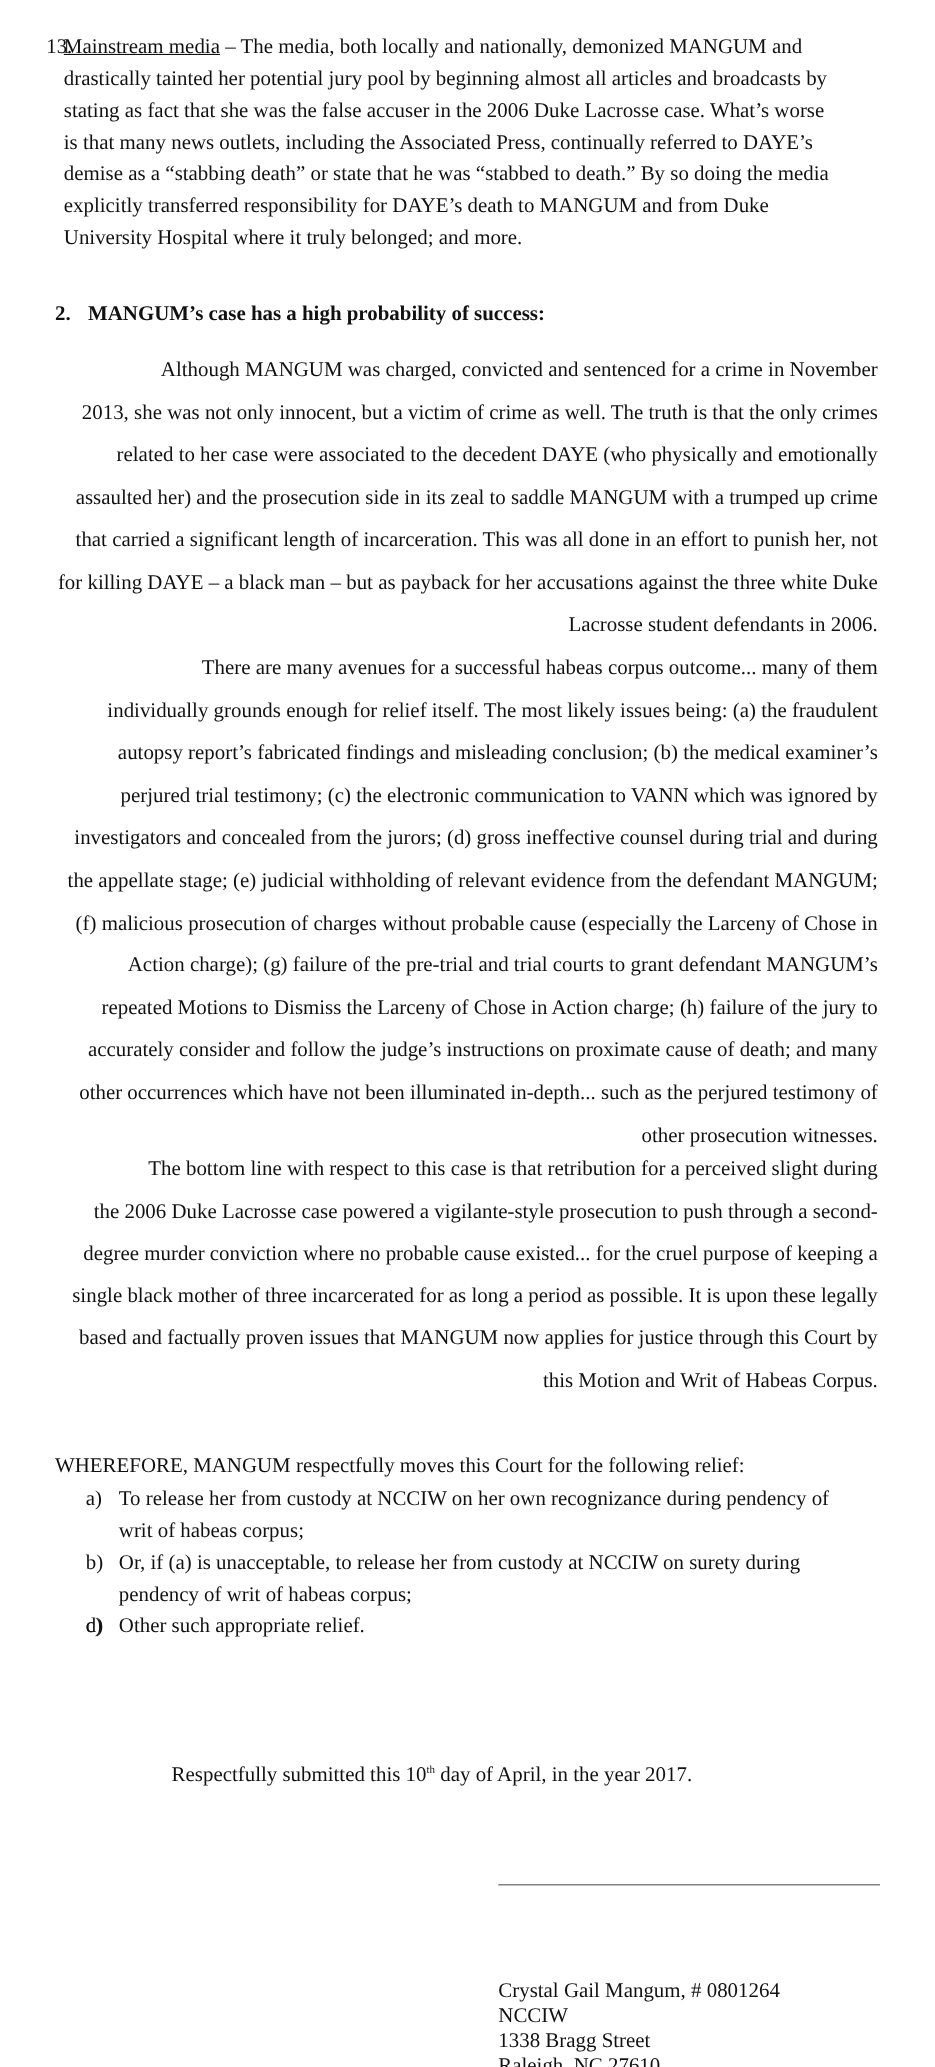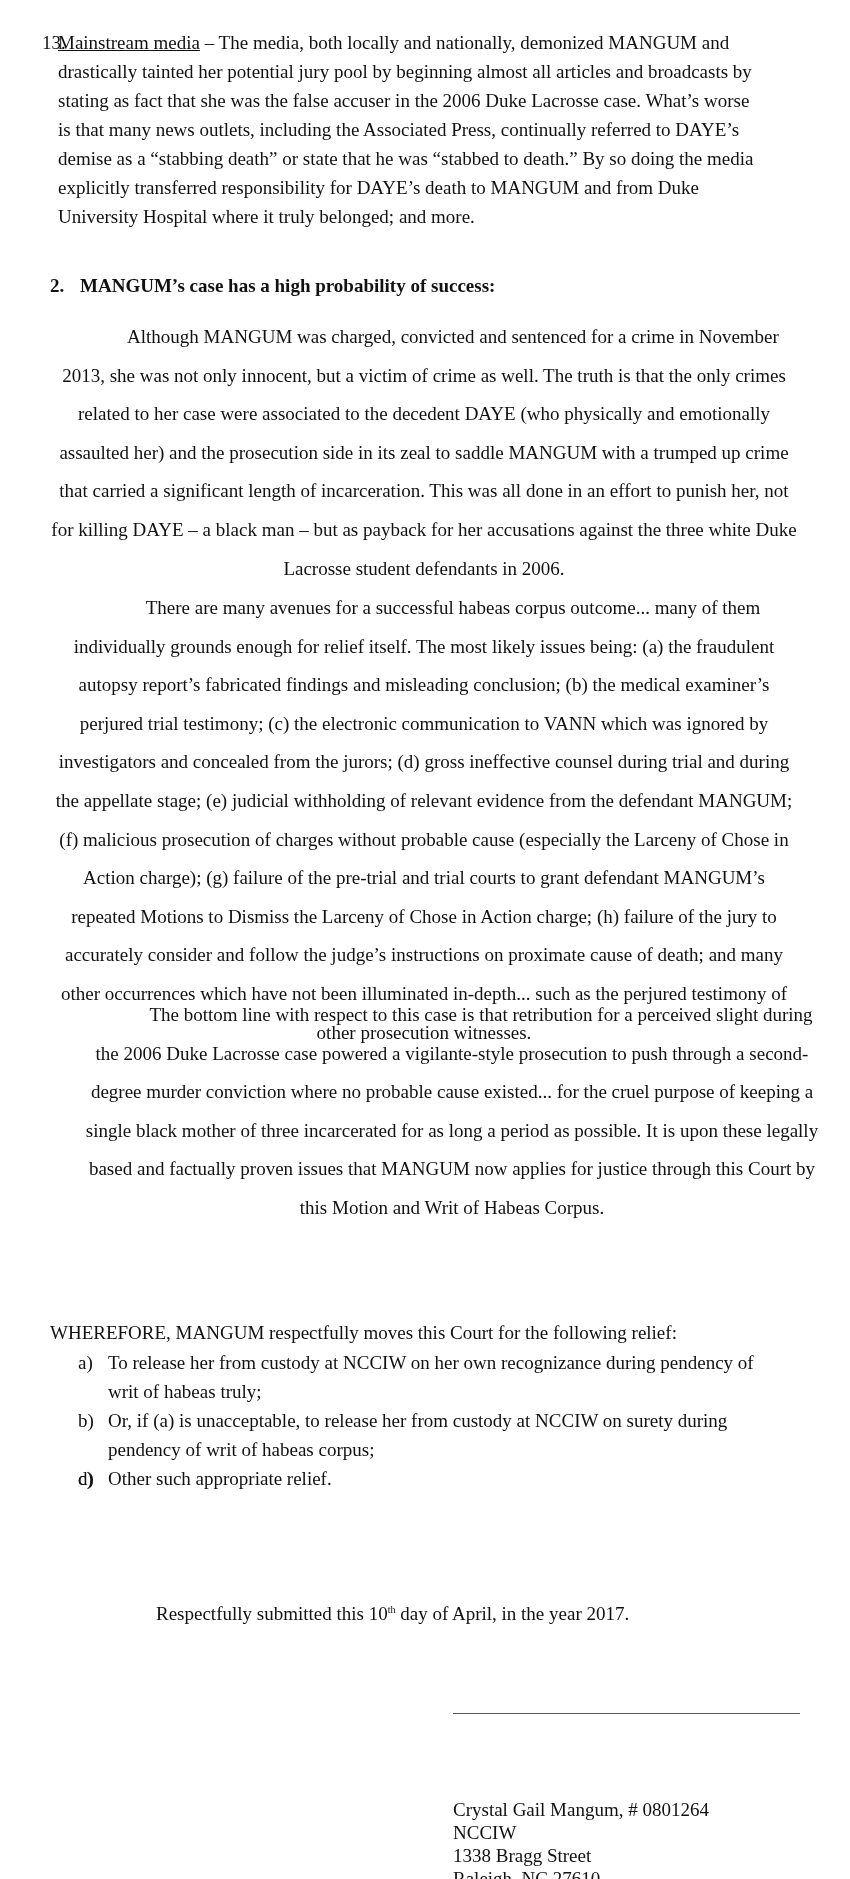--- a/index.html
+++ b/index.html
@@ -9,21 +9,21 @@
       color: #111111; font-size: 19px;
     }
     .abs { position: absolute; }
     .para13 { left: 42px; top: 28px; width: 745px; line-height: 29px; }
     .para13 .num { position: absolute; left: 0; top: 0; }
     .para13 .body { margin-left: 58px; text-indent: 50px; }
     .para13 .body { text-indent: 0; margin-left: 16px; }
     .u { text-decoration: underline; }
     .heading2 { left: 50px; top: 275px; font-weight: bold; }
     .heading2 .hnum { display: inline-block; width: 30px; }
-    .dbl { left: 50px; width: 748px; line-height: 38.6px; text-align: center; }
+    .dbl { left: 50px; width: 748px; line-height: 38.6px; text-align: right; }
     .dbl p { margin: 0; text-indent: 58px; }
     .wherefore { left: 50px; top: 1318px; line-height: 29px; }
     .relief { left: 78px; top: 1348px; width: 700px; line-height: 29px; margin: 0; padding: 0; list-style: none; }
     .relief li { position: relative; padding-left: 30px; }
     .relief .lbl { position: absolute; left: 0; top: 0; }
     .submitted { left: 108px; top: 1603px; margin-left: 48px; }
     sup { font-size: 10px; vertical-align: 7px; line-height: 0; }
     .sigline { left: 453px; top: 1713px; width: 347px; height: 0; border-top: 1px solid #555555; }
     .sig { left: 453px; top: 1798px; line-height: 23px; font-size: 19px; }
   </style>
@@ -46,28 +46,28 @@
 <div class="abs heading2">
   <span class="hnum">2.</span><span>MANGUM’s case has a high probability of success:</span>
 </div>
 
 <div class="abs dbl" style="top:318px;">
   <p>Although MANGUM was charged, convicted and sentenced for a crime in November 2013, she was not only innocent, but a victim of crime as well.  The truth is that the only crimes related to her case were associated to the decedent DAYE (who physically and emotionally assaulted her) and the prosecution side in its zeal to saddle MANGUM with a trumped up crime that carried a significant length of incarceration.  This was all done in an effort to punish her, not for killing DAYE – a black man – but as payback for her accusations against the three white Duke Lacrosse student defendants in 2006.</p>
 </div>
 <div class="abs dbl" style="top:589px;">
   <p>There are many avenues for a successful habeas corpus outcome... many of them individually grounds enough for relief itself.  The most likely issues being:  (a) the fraudulent autopsy report’s fabricated findings and misleading conclusion; (b) the medical examiner’s perjured trial testimony; (c) the electronic communication to VANN which was ignored by investigators and concealed from the jurors; (d) gross ineffective counsel during trial and during the appellate stage; (e) judicial withholding of relevant evidence from the defendant MANGUM; (f) malicious prosecution of charges without probable cause (especially the Larceny of Chose in Action charge); (g) failure of the pre-trial and trial courts to grant defendant MANGUM’s repeated Motions to Dismiss the Larceny of Chose in Action charge; (h) failure of the jury to accurately consider and follow the judge’s instructions on proximate cause of death; and many other occurrences which have not been illuminated in-depth... such as the perjured testimony of other prosecution witnesses.</p>
 </div>
-<div class="abs dbl" style="top:996px;margin-left:28px;">
+<div class="abs dbl" style="top:1044px;">
   <p>The bottom line with respect to this case is that retribution for a perceived slight during the 2006 Duke Lacrosse case powered a vigilante-style prosecution to push through a second-degree murder conviction where no probable cause existed... for the cruel purpose of keeping a single black mother of three incarcerated for as long a period as possible.  It is upon these legally based and factually proven issues that MANGUM now applies for justice through this Court by this Motion and Writ of Habeas Corpus.</p>
 </div>
 
 <div class="abs wherefore">WHEREFORE, MANGUM respectfully moves this Court for the following relief:</div>
 
 <ul class="abs relief">
-  <li><span class="lbl">a)</span><span>To release her from custody at NCCIW on her own recognizance during pendency of writ of habeas truly;</span></li>
+  <li><span class="lbl">a)</span><span>To release her from custody at NCCIW on her own recognizance during pendency of writ of habeas corpus;</span></li>
   <li><span class="lbl">b)</span><span>Or, if (a) is unacceptable, to release her from custody at NCCIW on surety during pendency of writ of habeas corpus;</span></li>
   <li><span class="lbl">c)</span></li>
   <li><span class="lbl">d)</span><span>Other such appropriate relief.</span></li>
 </ul>
 
 <div class="abs submitted">
   <span>Respectfully submitted this 10</span><sup>th</sup><span> day of April, in the year 2017.</span>
 </div>
 
 <div class="abs sigline"></div>

